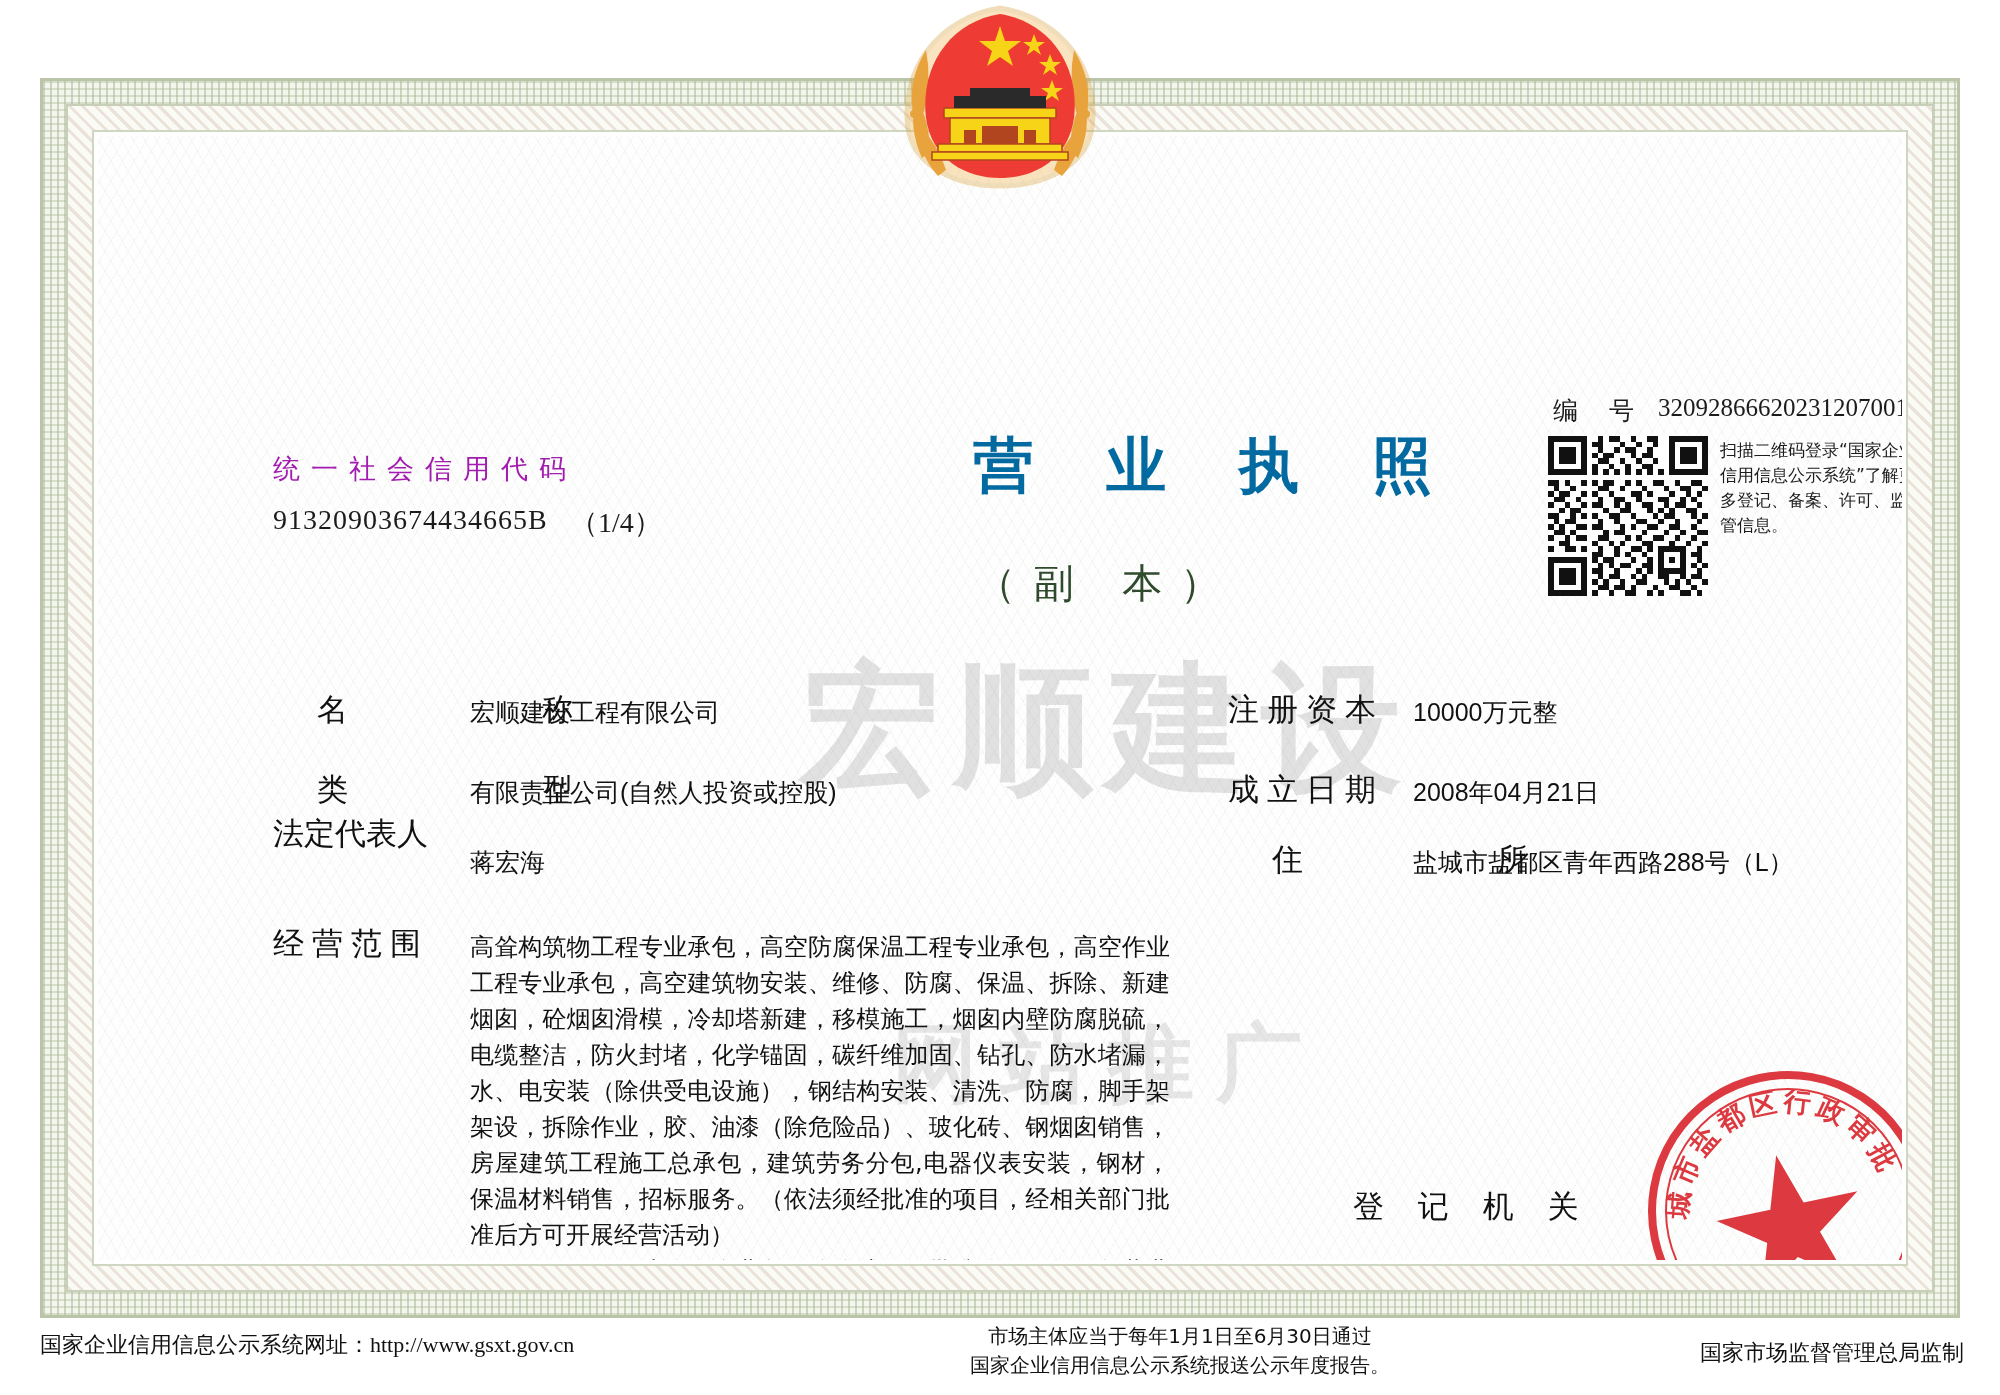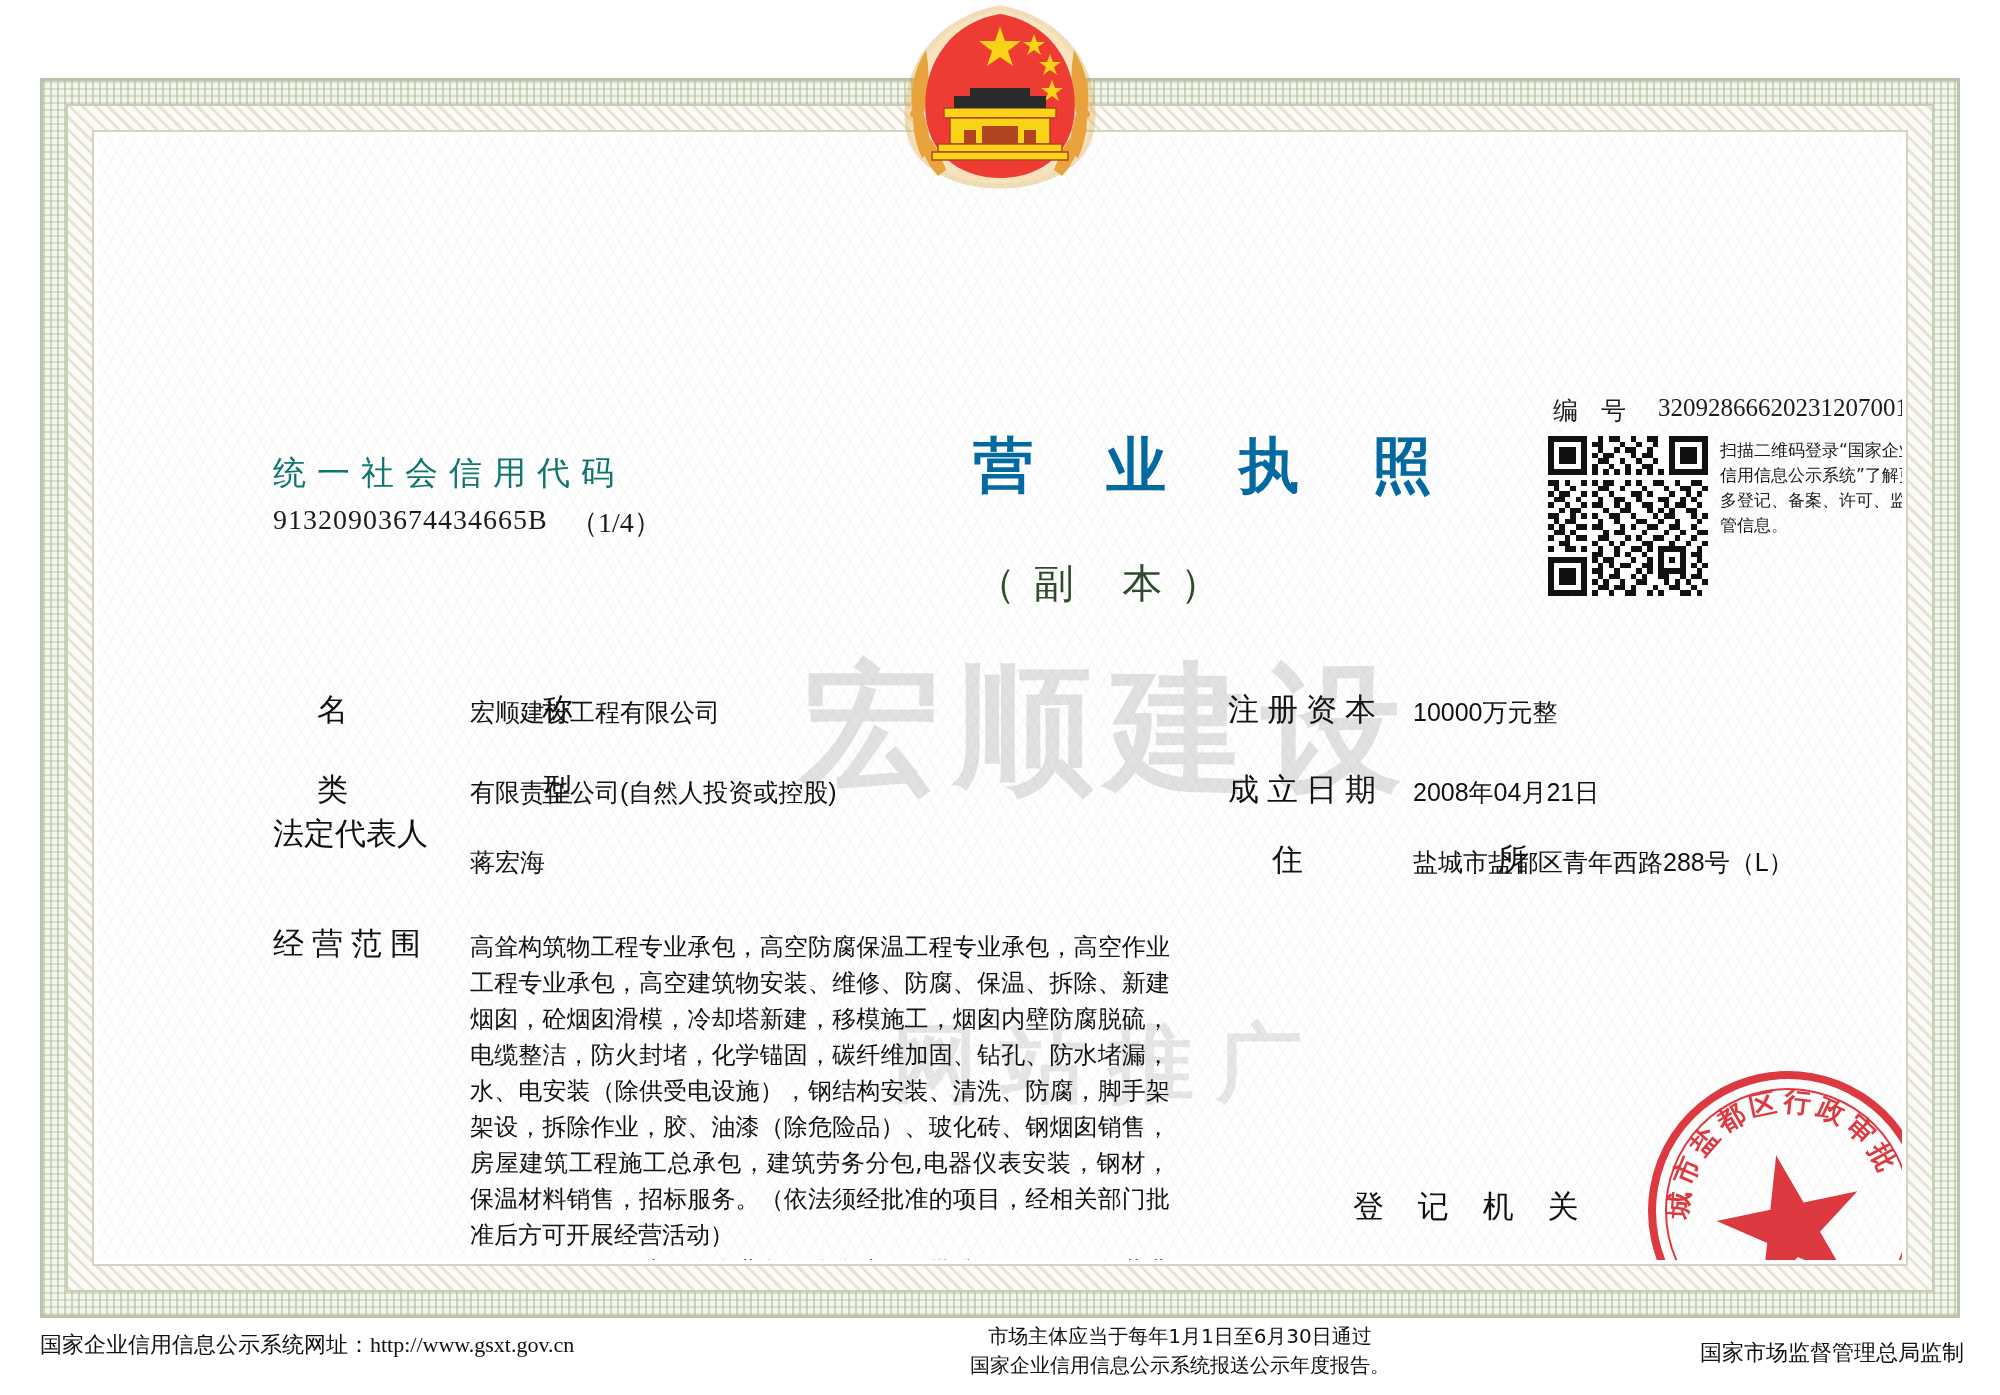--- a/index.html
+++ b/index.html
@@ -136,23 +136,23 @@
     text-indent: 18px;
     z-index: 5;
   }
 
   
   .credit-label {
     position: absolute;
     left: 175px;
     top: 315px;
     font-family: Liberation Serif, serif;
-    font-size: 33px;
+    font-size: 27px;
     letter-spacing: 11px;
-    color: #0f766e;
+    color: #a21caf;
     z-index: 5;
   }
   .credit-value {
     position: absolute;
     left: 175px;
     top: 368px;
     font-family: Liberation Serif, serif;
     font-size: 28px;
     letter-spacing: 1px;
     color: #1b1b1b;
@@ -166,21 +166,21 @@
     font-size: 28px;
     color: #1b1b1b;
     z-index: 5;
   }
 
   
   .no-label {
     position: absolute;
     left: 1455px;
     top: 258px;
-    font-family: Liberation Sans, sans-serif;
+    font-family: Liberation Mono, monospace;
     font-size: 25px;
     letter-spacing: 8px;
     color: #1b1b1b;
     z-index: 5;
   }
   .no-value {
     position: absolute;
     left: 1560px;
     top: 258px;
     font-family: "Liberation Serif", serif;

